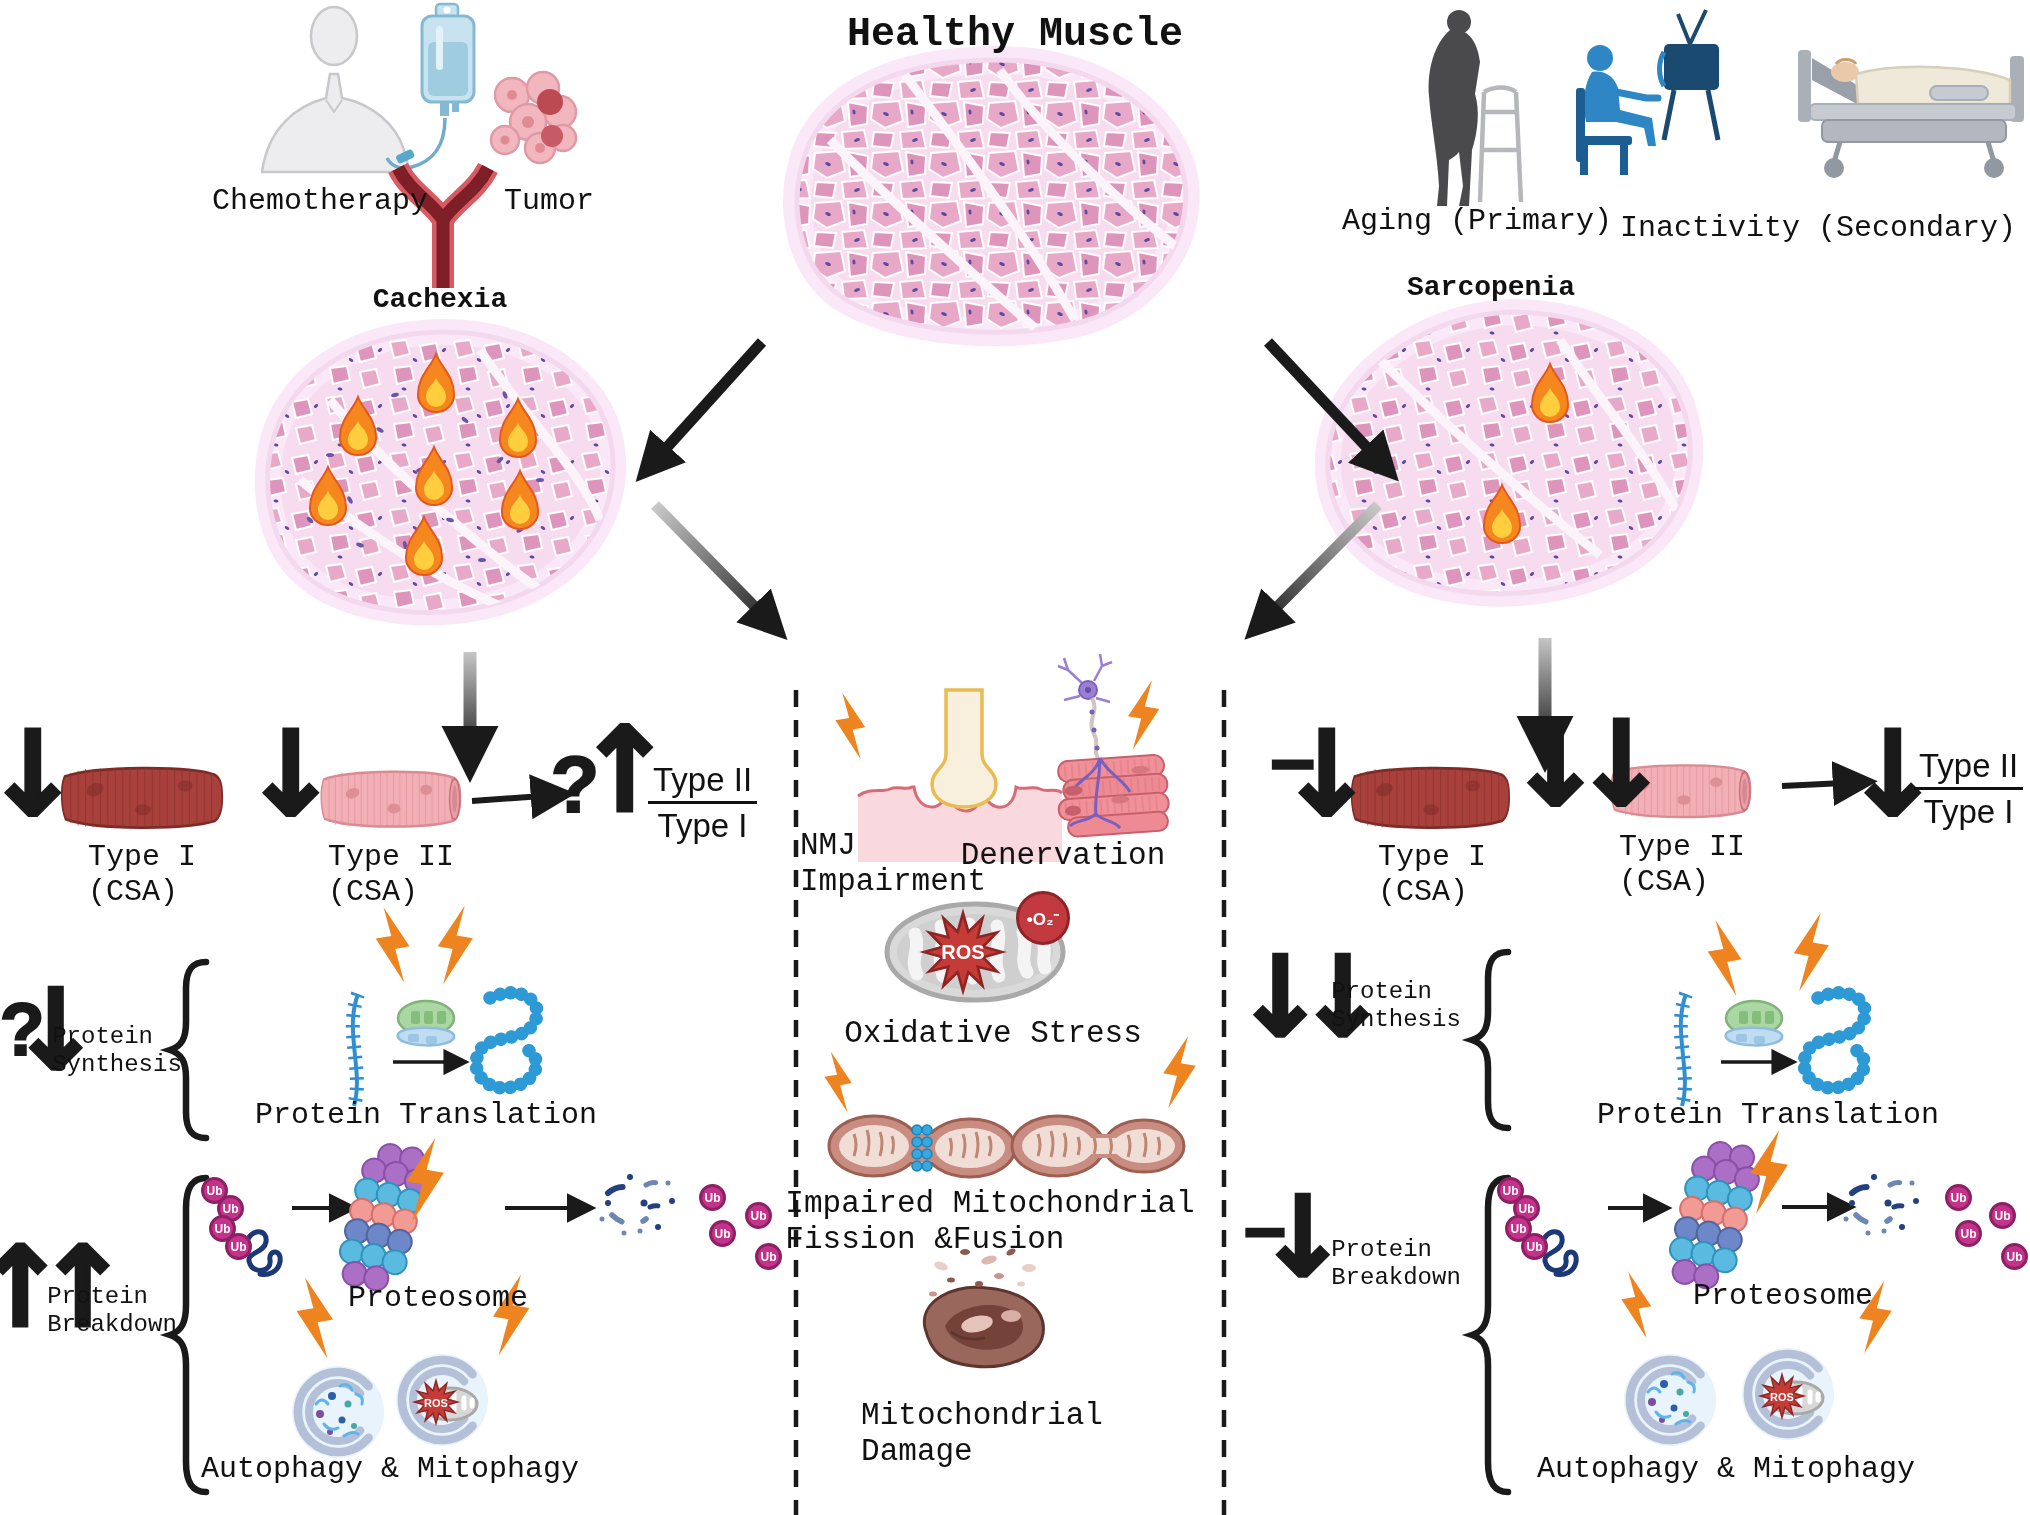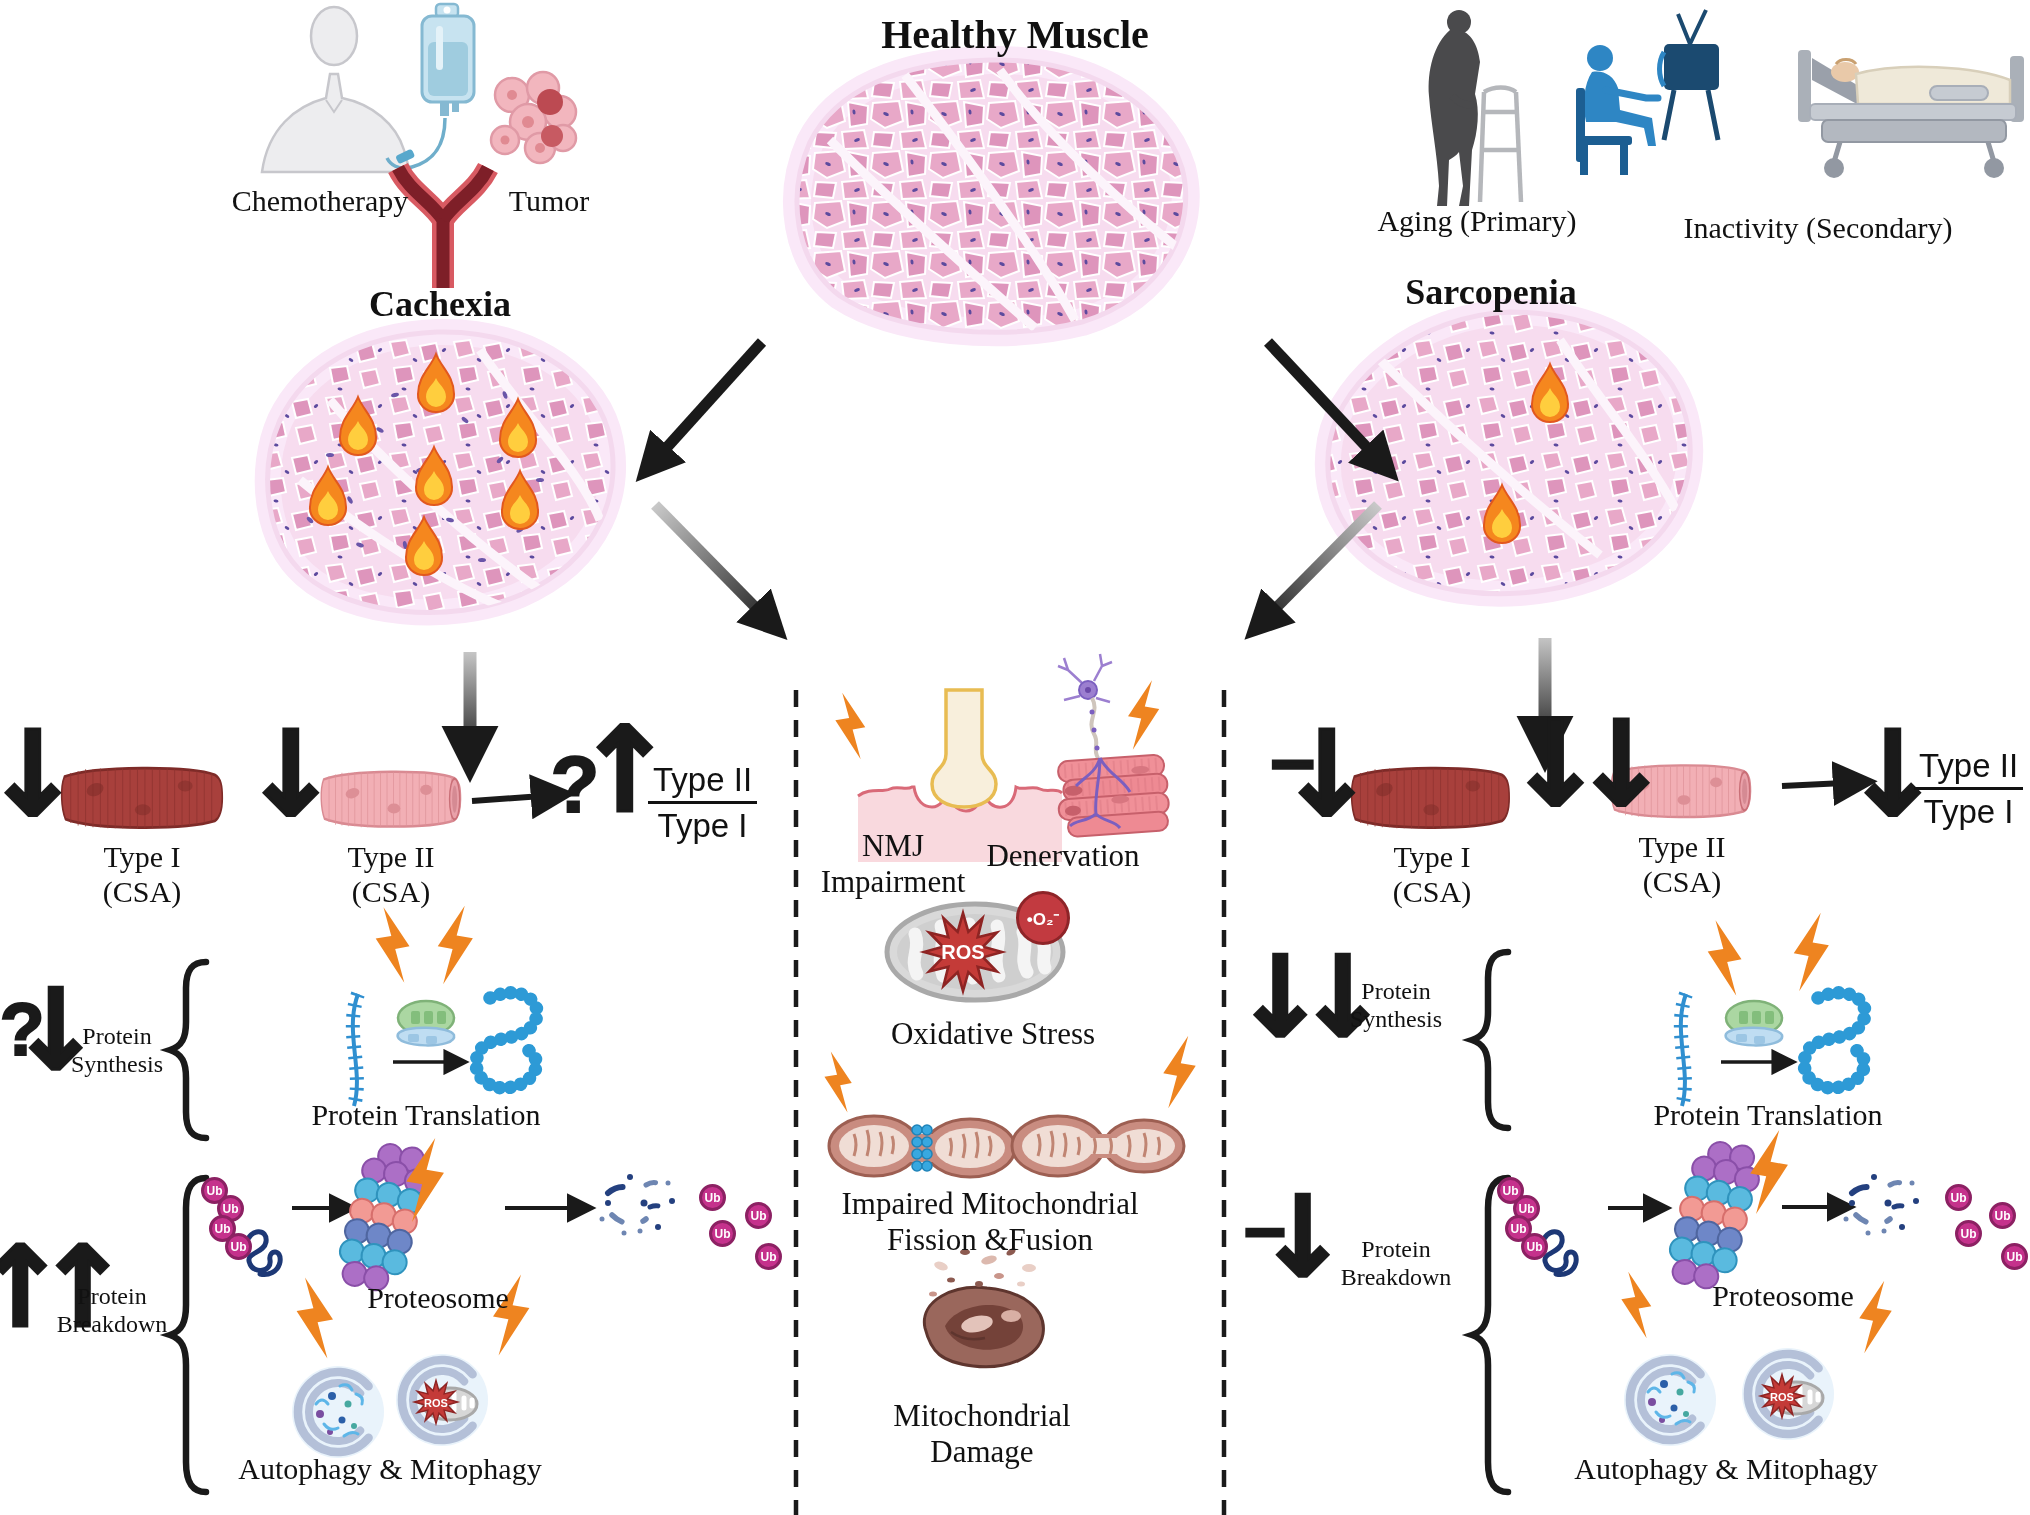--- a/index.html
+++ b/index.html
@@ -1,19 +1,19 @@
 <!DOCTYPE html>
 <html><head>
 <meta charset="utf-8">
 <style>
   html,body{margin:0;padding:0;background:#fff}
   #stage{position:relative;width:2030px;height:1515px;background:#fff;overflow:hidden;font-family:"Liberation Sans",sans-serif}
   #art{position:absolute;left:0;top:0}
-  .t{position:absolute;transform:translateX(-50%);text-align:center;color:#111;line-height:1.16;white-space:nowrap;font-family:Liberation Serif, serif}
-  .s30{font-size:30px}.s31{font-size:31px}.s33{font-size:24px}.s36{font-size:36px;font-weight:bold}.s40{font-size:40px;font-weight:bold}
+  .t{position:absolute;transform:translateX(-50%);text-align:left;color:#111;line-height:1.16;white-space:nowrap;font-family:Liberation Mono, monospace}
+  .s30{font-size:30px}.s31{font-size:31px}.s33{font-size:24px}.s36{font-size:28px;font-weight:bold}.s40{font-size:40px;font-weight:bold}
   .arw{position:absolute;transform:translateX(-50%);font-family:"DejaVu Sans",sans-serif;font-weight:bold;color:#1a1a1a;-webkit-text-stroke:3px #1a1a1a;line-height:.82;white-space:nowrap}
   .dbl{letter-spacing:-0.28em}
   .q{font-family:"Liberation Sans",sans-serif;-webkit-text-stroke:2px #1a1a1a}
   .frac{position:absolute;font-size:33px;color:#111;text-align:center;line-height:1.1}
   .frac .n{display:inline-block;border-bottom:3.5px solid #111;padding:0 5px 3px}
   .frac .d{padding-top:4px}
   .ub{position:absolute;width:27px;height:27px;border-radius:50%;background:#C5328C;border:3px solid #8C2163;color:#fff;font:bold 12px "Liberation Sans",sans-serif;display:flex;align-items:center;justify-content:center;box-sizing:border-box}
   .o2{position:absolute;width:54px;height:54px;border-radius:50%;background:#C23A40;border:3px solid #8E2428;color:#fff;font:bold 17px "Liberation Sans",sans-serif;display:flex;align-items:center;justify-content:center;box-sizing:border-box}
 </style>
 </head>

